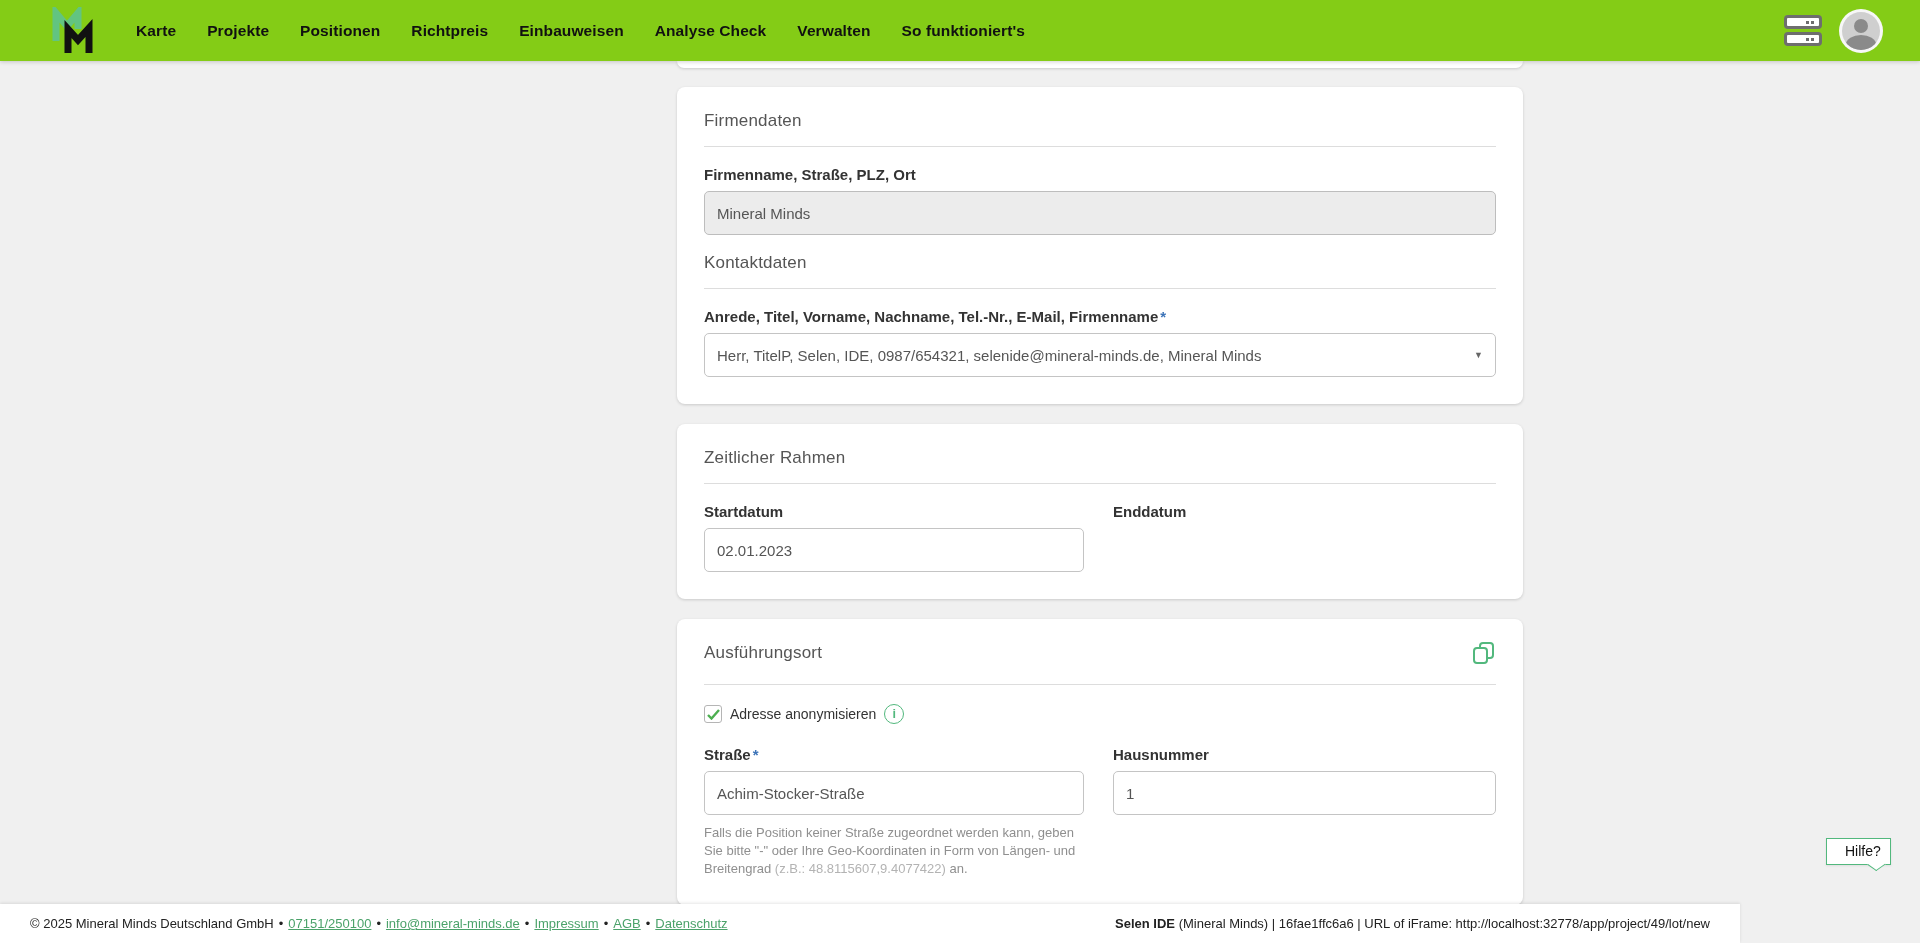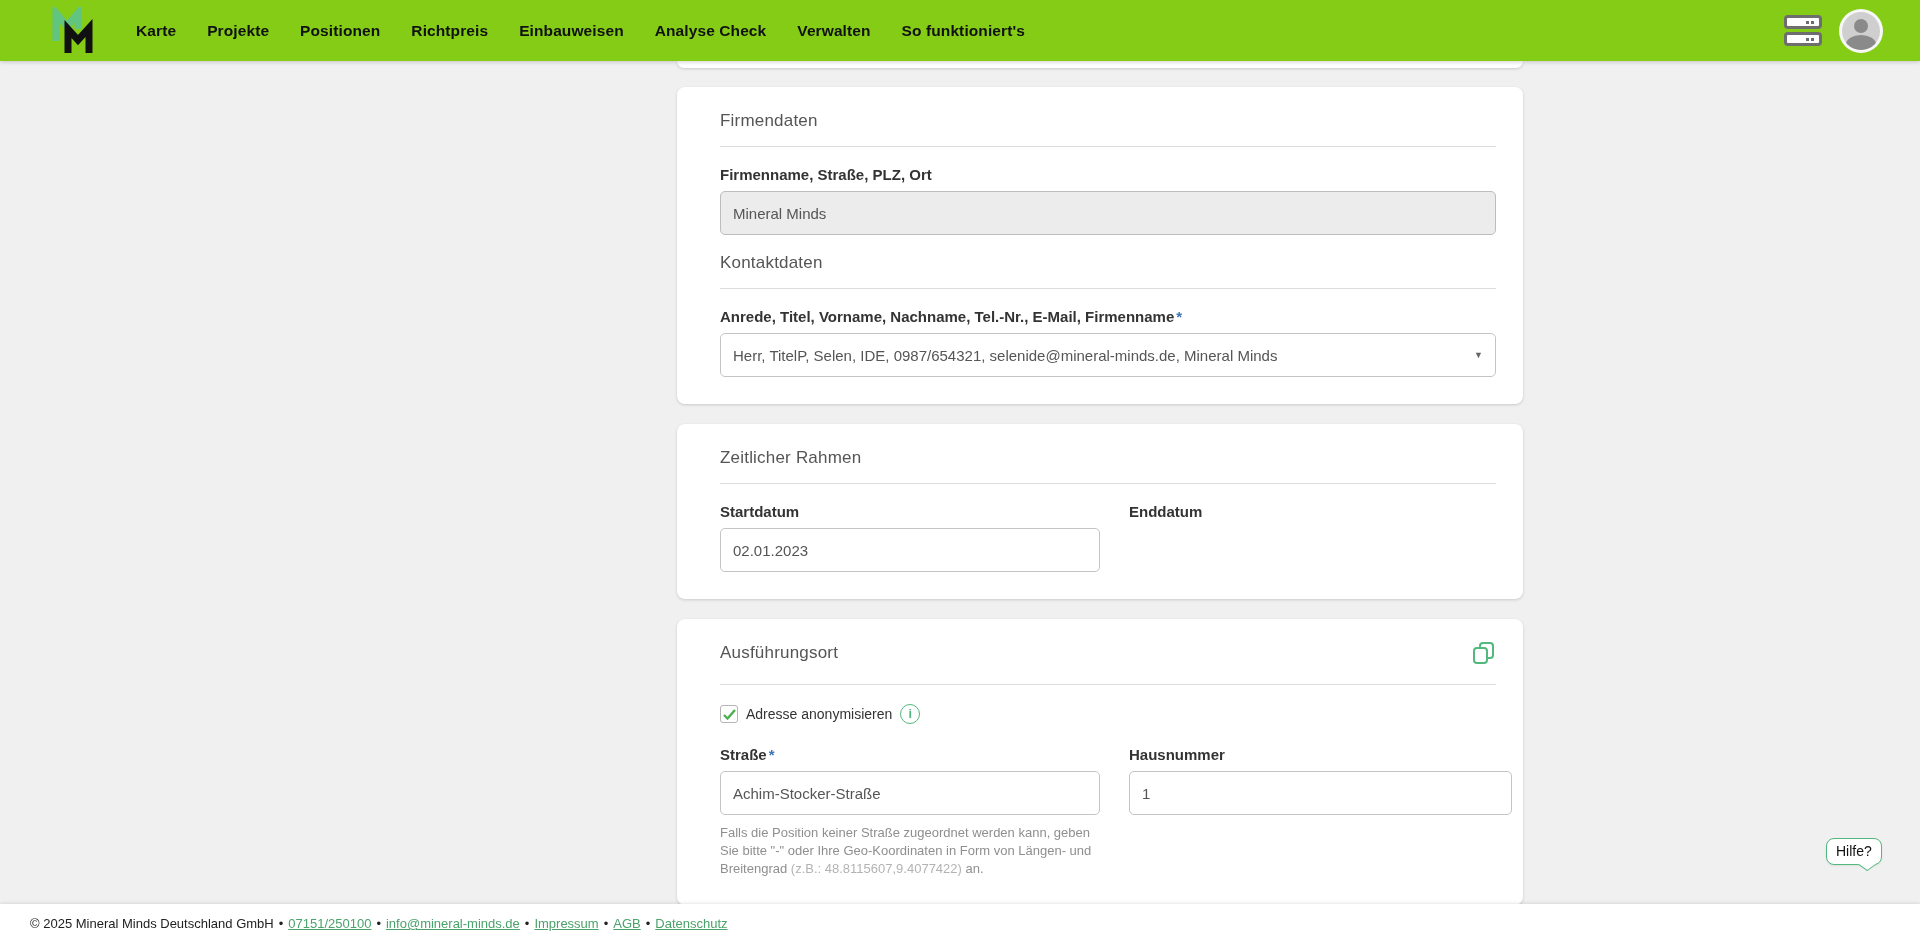--- a/index.html
+++ b/index.html
@@ -36,21 +36,21 @@
     box-shadow: 0 0 0 3px #f7f7f7;
   }
   .avatar .head { position:absolute; top:7px; left:12px; width:14px; height:14px; border-radius:50%; background:#8a8a8a; }
   .avatar .body { position:absolute; top:23px; left:4px; width:30px; height:18px; border-radius:50%; background:#8a8a8a; }
 
   
   .content { position: absolute; top: 61px; left: 677px; width: 846px; }
   .card {
     background: #fff; border-radius: 8px;
     box-shadow: 0 1px 3px rgba(0,0,0,0.16);
-    padding: 24px 27px 27px 43px;
+    padding: 24px 27px 27px 27px;
     margin-bottom: 20px;
   }
   .card-fragment-top {
     background:#fff; border-radius: 0 0 8px 8px; height: 7px;
     box-shadow: 0 1px 3px rgba(0,0,0,0.16); margin-bottom: 19px;
   }
   .card h2 {
     font-size: 17px; font-weight: 400; color: #555; letter-spacing: .2px;
   }
   .divider { border: none; border-top: 1px solid #ddd; margin: 15px 0 19px 0; }
@@ -106,35 +106,35 @@
 
   .hint {
     margin-top: 9px; width: 380px;
     font-size: 13px; line-height: 18px; color: #8f8f8f;
   }
   .hint .hint-light { color: #b3b3b3; }
 
   
   .help-btn {
     position: absolute; left: 1826px; top: 838px;
-    background: #fff; border: 1px solid #52b87d; border-radius: 8px;
-    padding: 4px 9px 5px 9px; font-size: 14px; color: #111;
+    background: #fff; border: 1px solid #52b87d; border-radius: 0;
+    padding: 4px 9px 5px 18px; font-size: 14px; color: #111;
     cursor: pointer; z-index: 40;
     box-shadow: 0 1px 2px rgba(0,0,0,0.08);
   }
   .help-btn::after {
     content: ""; position: absolute; right: 8px; bottom: -6px;
     width: 10px; height: 10px; background: #fff;
     border-right: 1px solid #52b87d; border-bottom: 1px solid #52b87d;
     transform: rotate(35deg) skewX(-20deg);
   }
 
   
   .footer {
-    position: absolute; left: 0; bottom: 0; width: 1920px; height: 39px;
+    position: absolute; left: 0; bottom: 0; width: 1740px; height: 39px;
     background: #fff; box-shadow: 0 -1px 3px rgba(0,0,0,0.10);
     display: flex; align-items: center; justify-content: space-between;
     padding: 0 30px; font-size: 13px; color: #222; z-index: 60;
   }
   .footer-left { display: flex; align-items: center; gap: 5px; white-space: nowrap; }
   .footer-sep { color: #222; }
   .footer-link { color: #4ba26a; text-decoration: underline; cursor: pointer; }
   .footer-right { white-space: nowrap; color: #222; }
   .footer-right b { font-weight: 700; }
 </style>
@@ -258,13 +258,14 @@
     <a class="footer-link">07151/250100</a>
     <span class="footer-sep">•</span>
     <a class="footer-link">info@mineral-minds.de</a>
     <span class="footer-sep">•</span>
     <a class="footer-link">Impressum</a>
     <span class="footer-sep">•</span>
     <a class="footer-link">AGB</a>
     <span class="footer-sep">•</span>
     <a class="footer-link">Datenschutz</a>
   </div>
+  <div class="footer-right"><b>Selen IDE</b><span> (Mineral Minds) | 16fae1ffc6a6 | URL of iFrame: http://localhost:32778/app/project/49/lot/new</span></div>
 </footer>
 
 </body></html>

